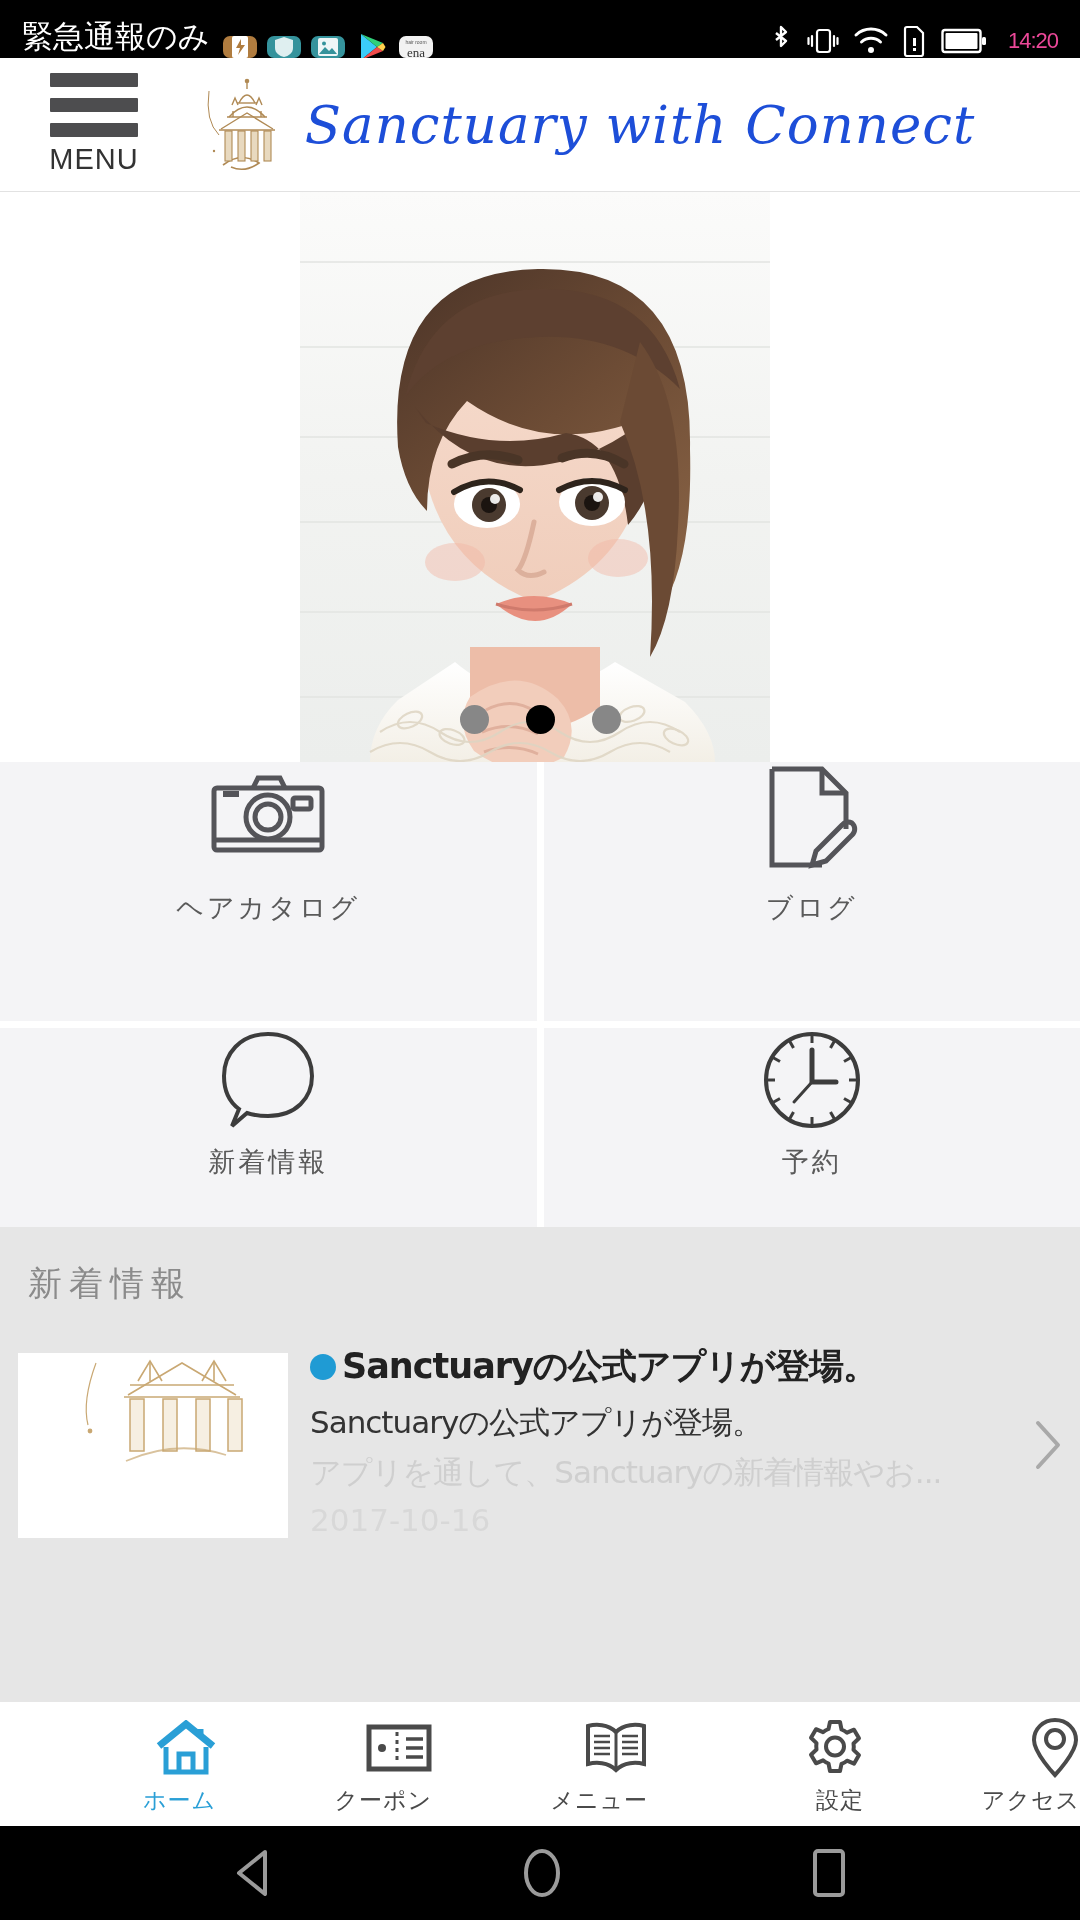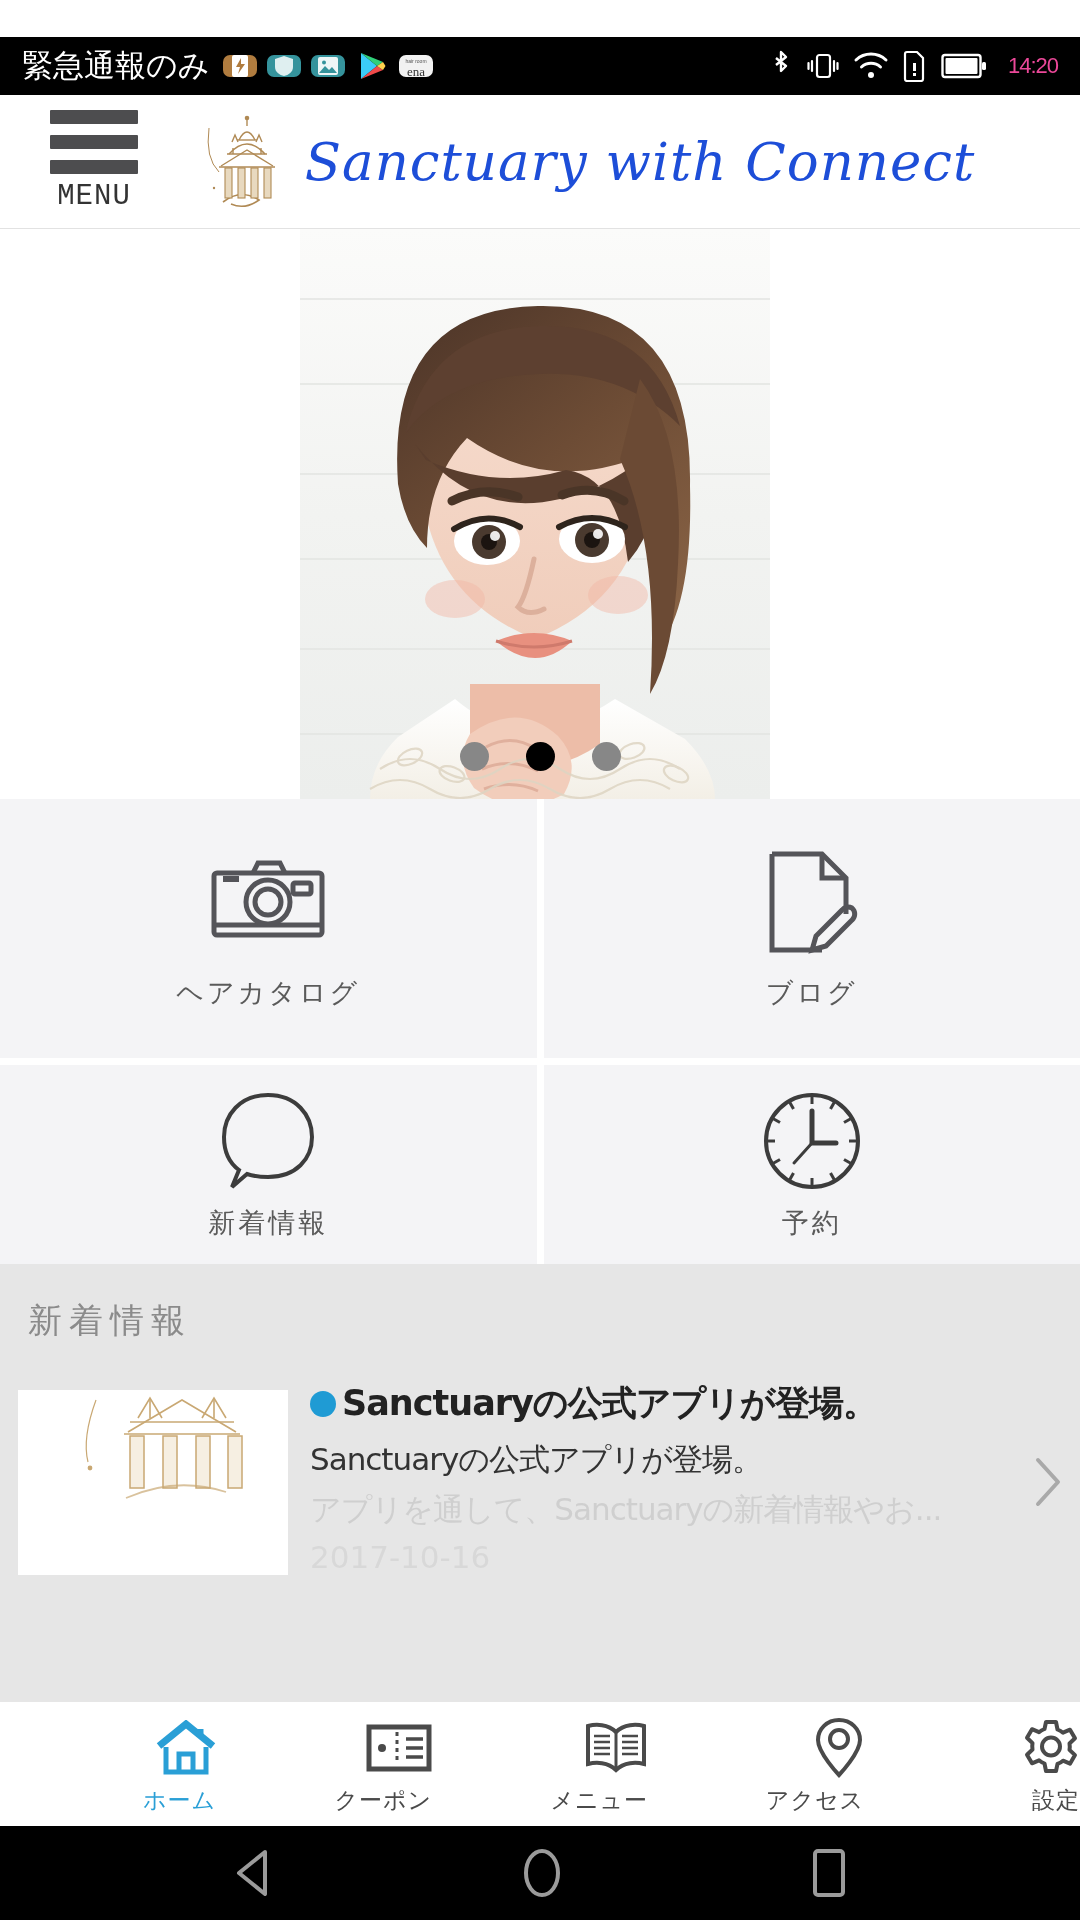--- a/index.html
+++ b/index.html
@@ -17,25 +17,24 @@
     background: #ffffff;
     display: flex;
     flex-direction: column;
   }
 
   
   .statusbar {
     height: 58px;
     background: #000000;
     display: flex;
-    align-items: center;
+    align-items: flex-end;
     padding: 0 22px;
     flex: 0 0 58px;
     position: relative;
-    margin-top: 37px;
   }
   .sb-carrier {
     color: #ffffff;
     font-size: 31px;
     letter-spacing: 0px;
     white-space: nowrap;
   }
   .sb-left-icons { display: flex; align-items: center; gap: 10px; margin-left: 14px; }
   .sb-appicon { width: 34px; height: 22px; border-radius: 7px; display:flex; align-items:center; justify-content:center; }
   .sb-appicon svg { display:block; }
@@ -67,21 +66,21 @@
     background: #4d4d4f;
     margin-bottom: 11px;
     border-radius: 1px;
   }
   .menu-bars span:last-child { margin-bottom: 0; }
   .menu-label {
     font-size: 29px;
     color: #333;
     letter-spacing: 1px;
     margin-top: 6px;
-    font-family: Liberation Mono, monospace;
+    font-family: Liberation Sans, sans-serif;
   }
   .logo-wrap {
     flex: 1;
     display: flex;
     align-items: center;
     justify-content: center;
     padding-right: 60px;
     gap: 10px;
   }
   .logo-mark { width: 96px; height: 104px; flex: 0 0 96px; }
@@ -118,21 +117,21 @@
   .grid-area { background: #ffffff; flex: 0 0 465px; display: flex; flex-direction: column; }
   .grid-row { display: flex; gap: 7px; }
   .grid-row.r1 { height: 259px; }
   .grid-row.r2 { height: 199px; margin-top: 7px; }
   .tile {
     background: #f4f4f6;
     flex: 1;
     display: flex;
     flex-direction: column;
     align-items: center;
-    justify-content: center;
+    justify-content: flex-start;
     cursor: pointer;
   }
   .tile-icon { height: 112px; display: flex; align-items: center; justify-content: center; }
   .r2 .tile-icon { height: 104px; }
   .tile-label {
     margin-top: 16px;
     font-size: 27px;
     color: #5a5a5a;
     letter-spacing: 3px;
     font-family: "DejaVu Sans", sans-serif;
@@ -613,36 +612,36 @@
             <path d="M10 16 h16 M10 22 h16 M10 28 h16 M10 34 h16"></path>
             <path d="M38 16 h16 M38 22 h16 M38 28 h16 M38 34 h16"></path>
           </g>
         </svg>
       </div>
       <div class="tab-label">メニュー</div>
     </div>
 
     <div class="tab">
       <div class="tab-icon">
+        <svg width="58" height="58" viewBox="0 0 58 58" fill="none" stroke="#4a4a4a" stroke-width="4">
+          <path d="M24 3 h10 l1.5 7.5 a19 19 0 0 1 5.5 3.2 l7 -3 l5 8.6 l-5.5 5.2 a19 19 0 0 1 0 6.4 l5.5 5.2 l-5 8.6 l-7 -3 a19 19 0 0 1 -5.5 3.2 L34 52 h-10 l-1.5 -7.5 a19 19 0 0 1 -5.5 -3.2 l-7 3 l-5 -8.6 l5.5 -5.2 a19 19 0 0 1 0 -6.4 L5 18.8 l5 -8.6 l7 3 a19 19 0 0 1 5.5 -3.2 z" stroke-linejoin="round"></path>
+          <circle cx="29" cy="27.5" r="9"></circle>
+        </svg>
+      </div>
+      <div class="tab-label">設定</div>
+    </div>
+
+    <div class="tab">
+      <div class="tab-icon">
         <svg width="50" height="62" viewBox="0 0 50 62" fill="none" stroke="#4a4a4a" stroke-width="4">
           <path d="M25 3 C13 3 4 12 4 23 C4 36 25 58 25 58 C25 58 46 36 46 23 C46 12 37 3 25 3z"></path>
           <circle cx="25" cy="22" r="9"></circle>
         </svg>
       </div>
       <div class="tab-label">アクセス</div>
-    </div>
-
-    <div class="tab">
-      <div class="tab-icon">
-        <svg width="58" height="58" viewBox="0 0 58 58" fill="none" stroke="#4a4a4a" stroke-width="4">
-          <path d="M24 3 h10 l1.5 7.5 a19 19 0 0 1 5.5 3.2 l7 -3 l5 8.6 l-5.5 5.2 a19 19 0 0 1 0 6.4 l5.5 5.2 l-5 8.6 l-7 -3 a19 19 0 0 1 -5.5 3.2 L34 52 h-10 l-1.5 -7.5 a19 19 0 0 1 -5.5 -3.2 l-7 3 l-5 -8.6 l5.5 -5.2 a19 19 0 0 1 0 -6.4 L5 18.8 l5 -8.6 l7 3 a19 19 0 0 1 5.5 -3.2 z" stroke-linejoin="round"></path>
-          <circle cx="29" cy="27.5" r="9"></circle>
-        </svg>
-      </div>
-      <div class="tab-label">設定</div>
     </div>
   </div>
 
   <div class="navbar">
     <div class="nav-btn">
       <svg width="44" height="50" viewBox="0 0 44 50" fill="none" stroke="#9b9b9b" stroke-width="4" stroke-linejoin="round">
         <path d="M34 4 L8 25 L34 46 z"></path>
       </svg>
     </div>
     <div class="nav-btn">

